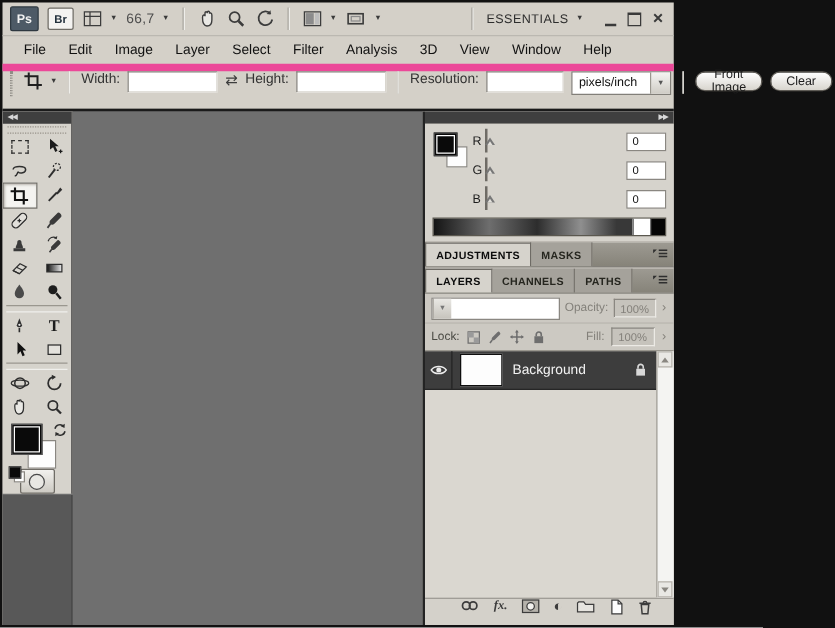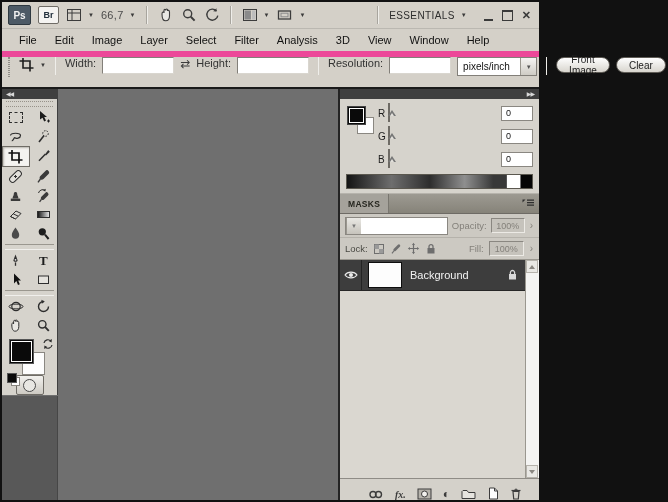--- a/index.html
+++ b/index.html
@@ -128,21 +128,21 @@
   .thumb{width:32px;height:24px;background:#fdfdfd;border:1px solid #0e0e0e;margin:0 8px 0 6px;}
   .layername{font-size:11px;color:#f2f2f2;flex:1;}
   .layerlock{margin-right:8px;}
   .vscroll{position:absolute;right:0;top:0;bottom:0;width:13px;background:#f4f4f2;border-left:1px solid #9a978f;}
   .varrow{position:absolute;left:0;width:12px;height:13px;background:#e9e8e4;border:1px solid #b5b2ab;
           display:flex;align-items:center;justify-content:center;box-sizing:border-box;}
   .varrow.up{top:0;} .varrow.down{bottom:0;}
   .tri-up{width:0;height:0;border-left:3px solid transparent;border-right:3px solid transparent;border-bottom:4px solid #8a8781;}
   .tri-dn{width:0;height:0;border-left:3px solid transparent;border-right:3px solid transparent;border-top:4px solid #8a8781;}
 
-  .dockfooter{height:21px;background:#d4d1ca;border-top:1px solid #8f8c86;display:flex;align-items:flex-end;
+  .dockfooter{height:21px;background:#d4d1ca;border-top:1px solid #8f8c86;display:flex;align-items:flex-start;
               gap:11px;padding-left:28px;}
   .fxtext{font-size:10px;font-style:italic;font-weight:bold;color:#3c3c3c;font-family:"Liberation Serif",serif;}
   .adjglyph{font-size:12px;color:#3c3c3c;line-height:1;}
   .svgi{display:block;}
 </style>
 </head>
 <body>
 
 <div class="frame">
 <div class="app">
@@ -432,29 +432,41 @@
           </div>
         </div>
         <div class="ramp">
           <div class="rampgrad"></div>
           <div class="rampw"></div>
           <div class="rampb"></div>
         </div>
       </div>
 
       <div class="midtabs">
+        <div class="midtab active">ADJUSTMENTS</div>
         <div class="midtab">MASKS</div>
         <div class="panelmenu">
               <svg class="svgi" width="12" height="9" viewBox="0 0 12 9">
                 <path d="M0 1 L3 4 L0 4 Z" fill="#2e2e2e" transform="rotate(90 2 2.5)"></path>
                 <path d="M5 1.2 h7 M5 3.7 h7 M5 6.2 h7" stroke="#2e2e2e" stroke-width="1.2"></path>
               </svg>
             </div>
       </div>
 
+      <div class="midtabs">
+        <div class="midtab active">LAYERS</div>
+        <div class="midtab">CHANNELS</div>
+        <div class="midtab">PATHS</div>
+        <div class="panelmenu">
+              <svg class="svgi" width="12" height="9" viewBox="0 0 12 9">
+                <path d="M0 1 L3 4 L0 4 Z" fill="#2e2e2e" transform="rotate(90 2 2.5)"></path>
+                <path d="M5 1.2 h7 M5 3.7 h7 M5 6.2 h7" stroke="#2e2e2e" stroke-width="1.2"></path>
+              </svg>
+            </div>
+      </div>
 
       <div class="blendrow">
         <div class="blendselect">
           <span class="btn">▼</span>
         </div>
         <span class="dimlabel">Opacity:</span>
         <span class="valbox">100%</span>
         <span class="spin">›</span>
       </div>
       <div class="lockrow">

